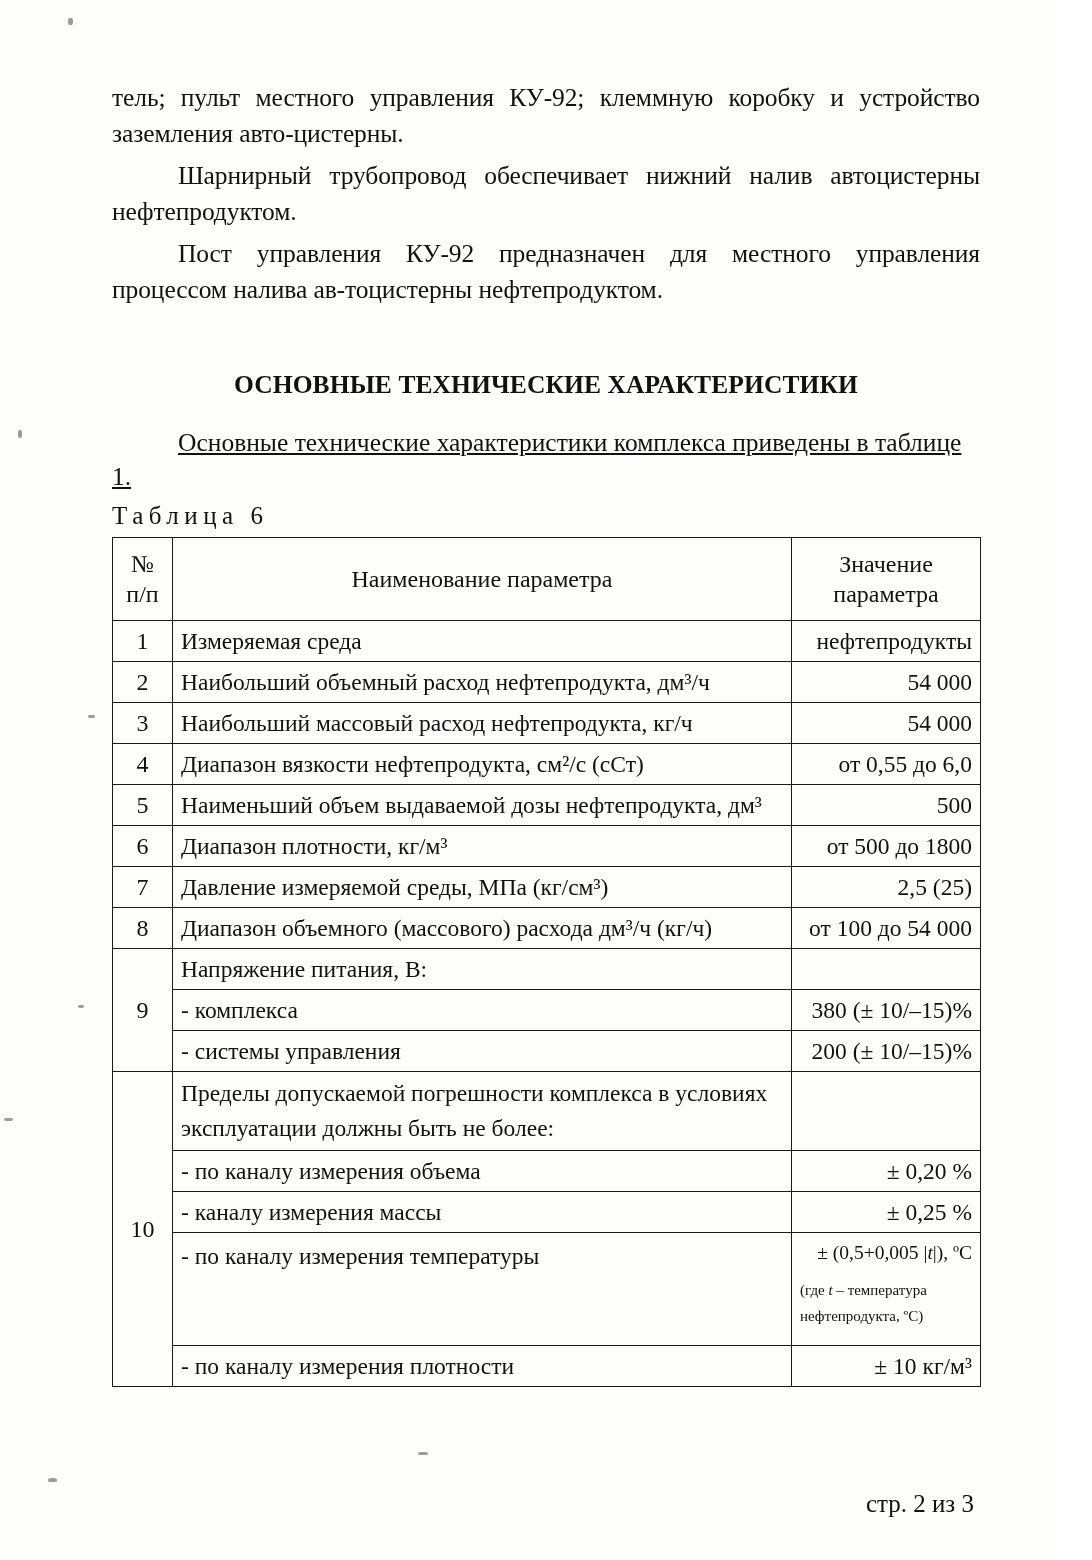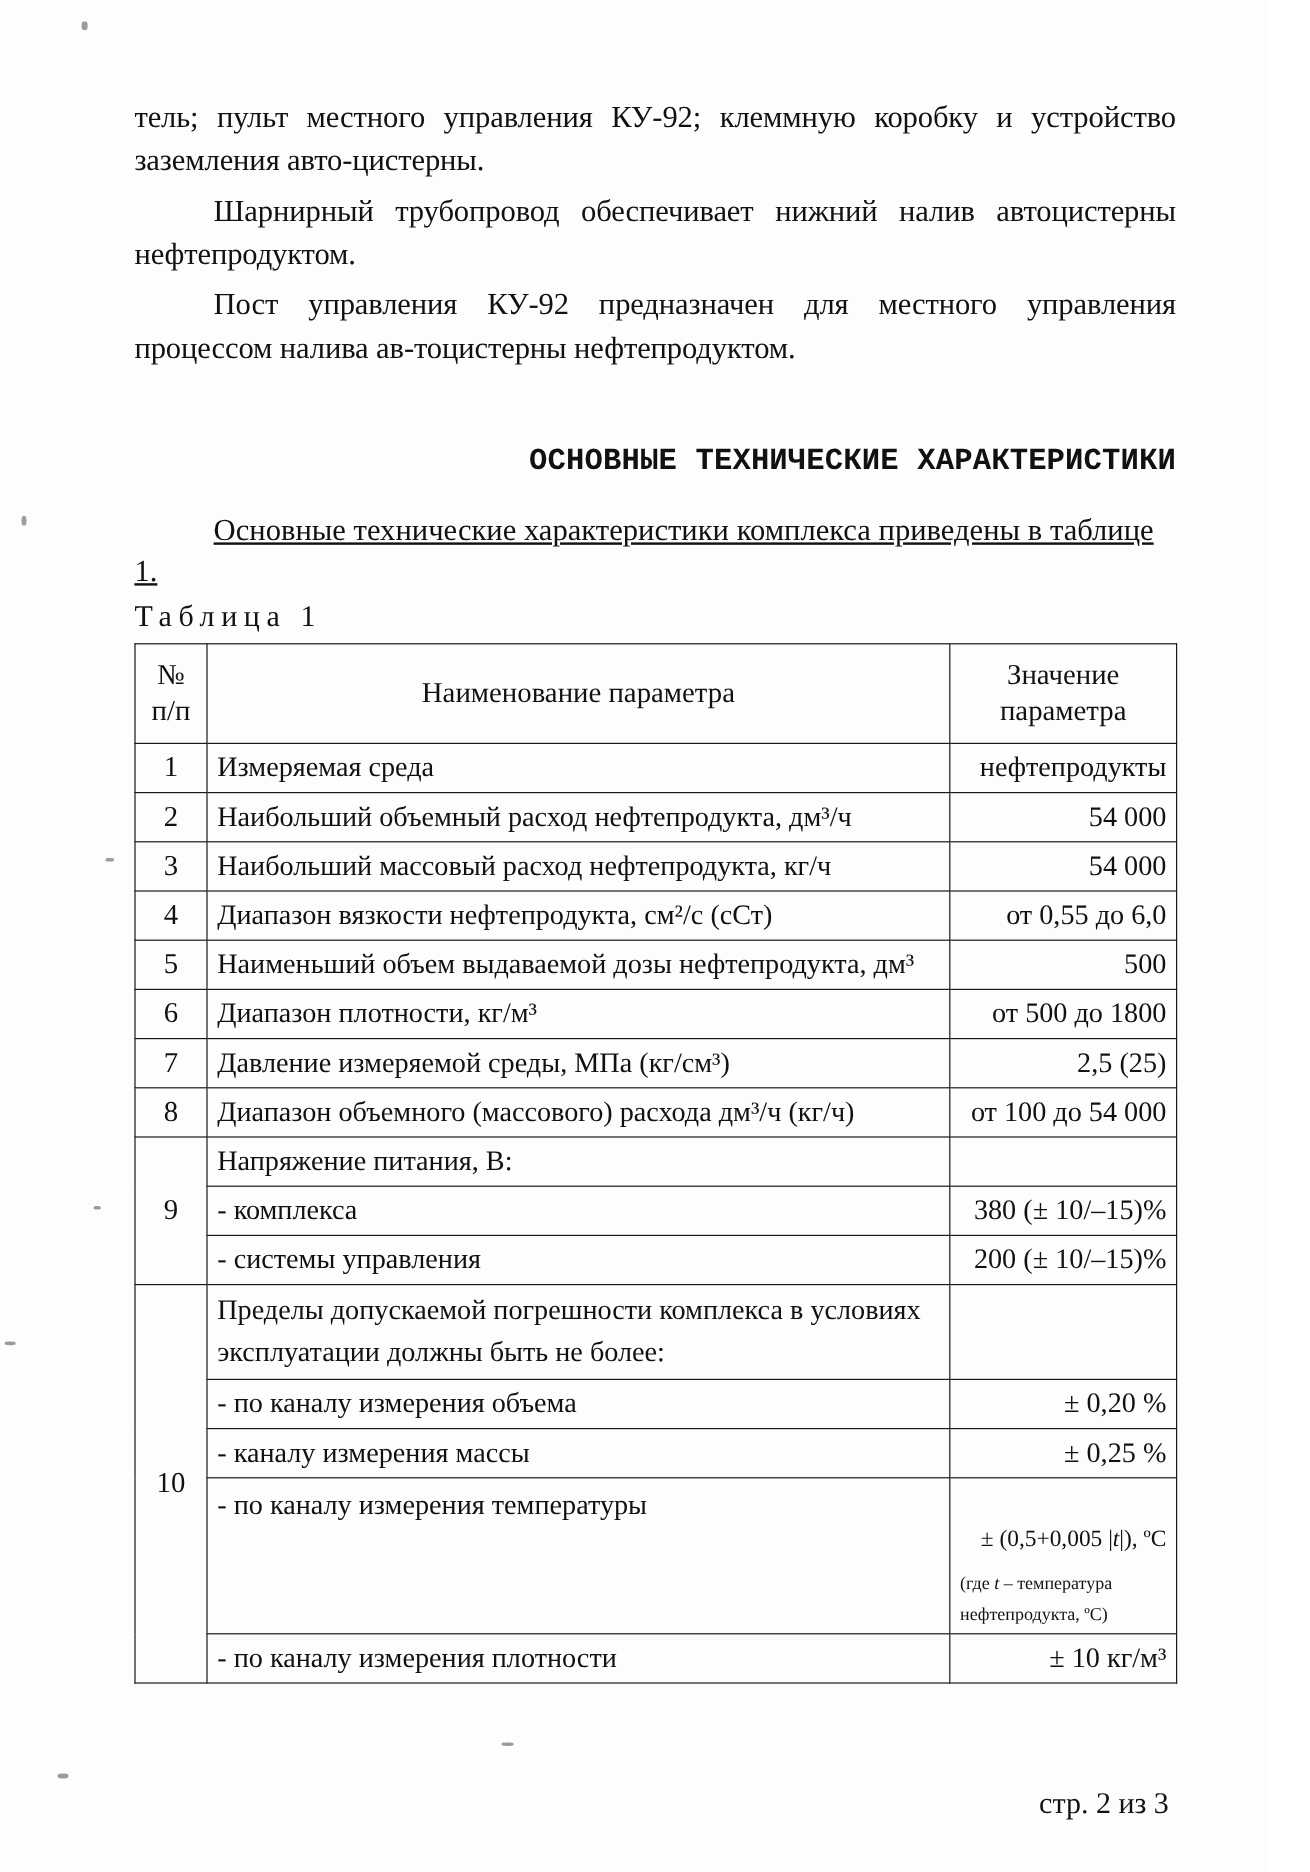--- a/index.html
+++ b/index.html
@@ -38,23 +38,22 @@
   #p-second { margin-top: 6px; }
   #p-third { margin-top: 6px; }
   #p-fourth { margin-top: 6px; }
 
   
   .section-heading {
     margin: 0;
     margin-top: 62px;
     font-size: 25.5px;
     font-weight: bold;
-    text-align: right;
+    text-align: center;
     letter-spacing: 0.1px;
-    font-family: Liberation Mono, monospace;
   }
   .table-intro {
     margin: 0;
     margin-top: 26px;
     font-size: 25.5px;
     line-height: 34px;
     text-indent: 66px;
     text-decoration: underline;
   }
   .table-caption {
@@ -100,21 +99,21 @@
     line-height: 34px;
   }
   td.value {
     text-align: right;
     padding-right: 12px;
     line-height: 32px;
   }
   td.r-row { height: 36px; }
   td.tall  { line-height: 35px; }
 
-  .val-temp-main { display:block; font-size: 19.5px; text-align: right; padding-top: 2px; margin-top: 31px;}
+  .val-temp-main { display:block; font-size: 19.5px; text-align: right; padding-top: 2px;}
   .val-temp-note { display:block; font-size: 15px; line-height: 26px; text-align: left; padding-top: 8px;}
   .ital { font-style: italic; }
 
   
   .footer {
     position: absolute;
     right: 84px;
     bottom: 42px;
     font-size: 25px;
   }
@@ -142,21 +141,21 @@
 
   <div class="content">
 
     <p class="para" id="p-first">тель; пульт местного управления КУ-92; клеммную коробку и устройство заземления авто-​цистерны.</p>
     <p class="para indent" id="p-second">Шарнирный трубопровод обеспечивает нижний налив автоцистерны нефтепродуктом.</p>
     <p class="para indent" id="p-third">Пост управления КУ-92 предназначен для местного управления процессом налива ав-​тоцистерны нефтепродуктом.</p>
 
     <h2 class="section-heading">ОСНОВНЫЕ ТЕХНИЧЕСКИЕ ХАРАКТЕРИСТИКИ</h2>
 
     <p class="table-intro">Основные технические характеристики комплекса приведены в таблице 1.</p>
-    <p class="table-caption">Таблица 1</p>
+    <p class="table-caption">Таблица 6</p>
 
     <table class="spec">
       <colgroup>
         <col class="col-num">
           <col class="col-name">
           <col class="col-value">
       </colgroup>
       <thead>
         <tr>
           <th class="hd">

